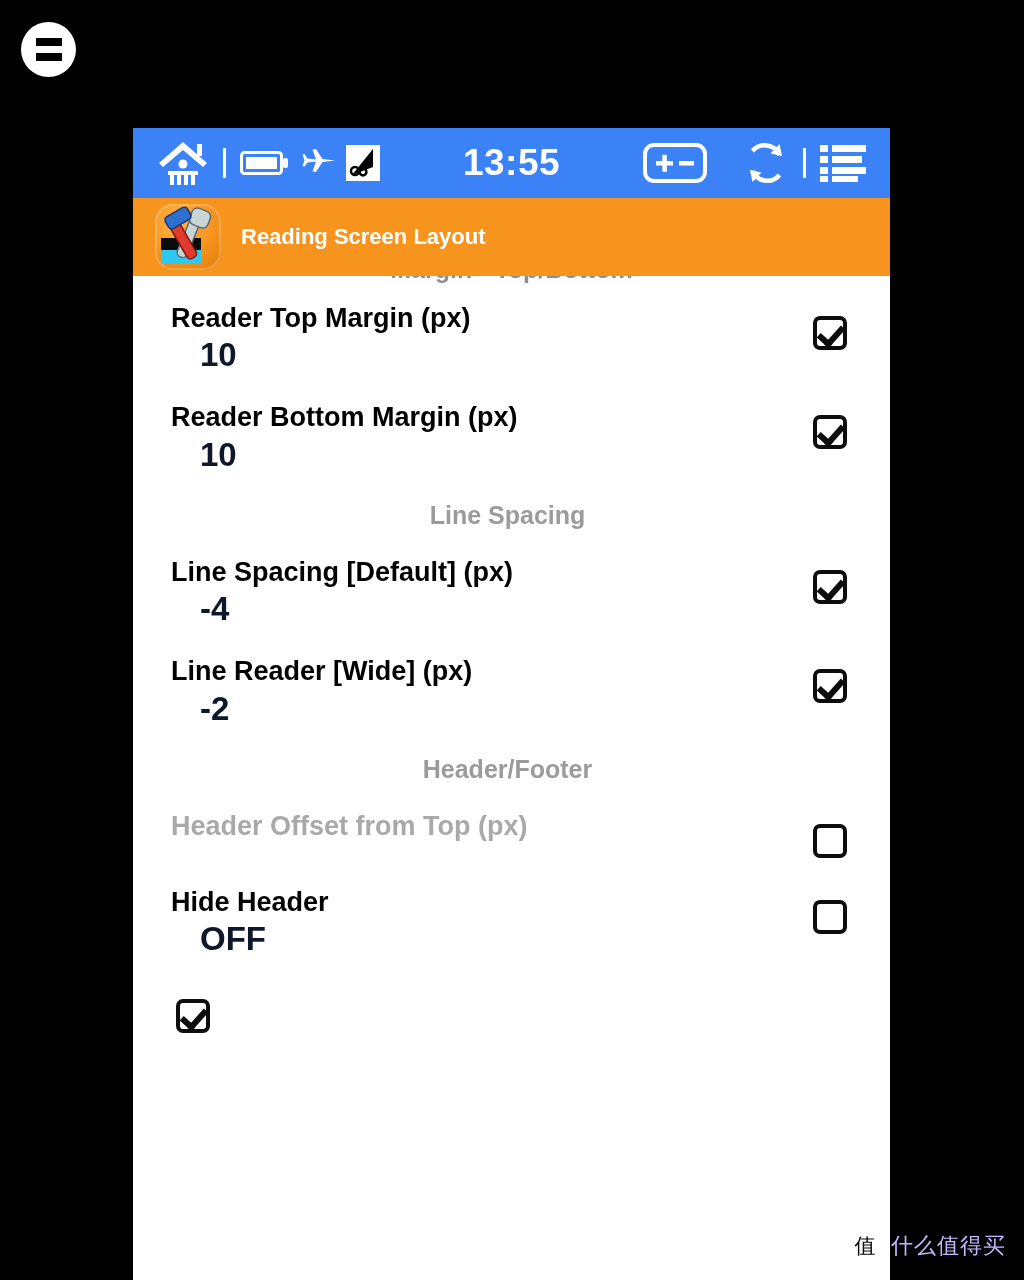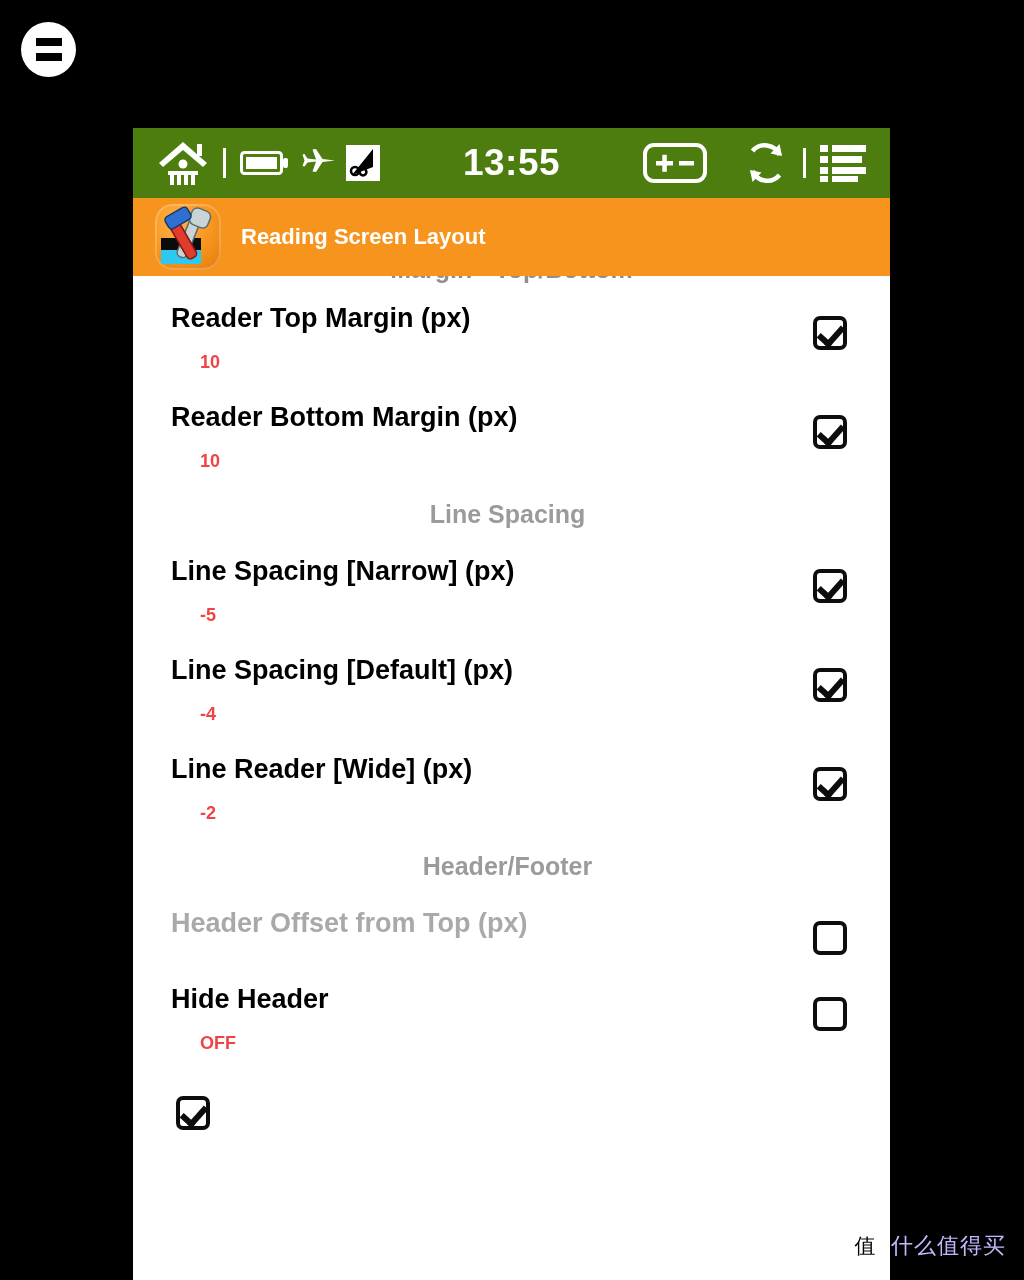--- a/index.html
+++ b/index.html
@@ -41,21 +41,21 @@
   #device {
     position: absolute;
     left: 133px;
     top: 128px;
     width: 757px;
   }
 
   
   #statusbar {
     height: 70px;
-    background: #4d7c0f;
+    background: #3b82f6;
     display: flex;
     align-items: center;
     color: #ffffff;
     padding: 0 24px;
     box-sizing: border-box;
   }
   #statusbar .sb-group {
     display: flex;
     align-items: center;
   }
@@ -199,24 +199,24 @@
     padding-left: 38px;
   }
   .row .row-title {
     font-size: 27px;
     color: #000000;
     line-height: 1.08;
     white-space: nowrap;
   }
   .row.disabled .row-title { color: #a9a9a9; }
   .row .row-value {
-    font-size: 18px;
-    color: #ef4444;
+    font-size: 33px;
+    color: #0f172a;
     line-height: 1.1;
-    margin-top: 20px;
+    margin-top: 4px;
     padding-left: 29px;
   }
 
   .cb-wrap {
     flex: none;
     width: 120px;
     display: flex;
     justify-content: center;
     align-items: flex-start;
     padding-top: 12px;
@@ -399,29 +399,20 @@
           <div class="row-title">Reader Bottom Margin (px)</div>
           <div class="row-value">10</div>
         </div>
         <div class="cb-wrap">
           <div class="checkbox checked"></div>
         </div>
       </div>
       <div class="section-header">Line Spacing</div>
       <div class="row">
         <div class="texts">
-          <div class="row-title">Line Spacing [Narrow] (px)</div>
-          <div class="row-value">-5</div>
-        </div>
-        <div class="cb-wrap">
-          <div class="checkbox checked"></div>
-        </div>
-      </div>
-      <div class="row">
-        <div class="texts">
           <div class="row-title">Line Spacing [Default] (px)</div>
           <div class="row-value">-4</div>
         </div>
         <div class="cb-wrap">
           <div class="checkbox checked"></div>
         </div>
       </div>
       <div class="row">
         <div class="texts">
           <div class="row-title">Line Reader [Wide] (px)</div>

